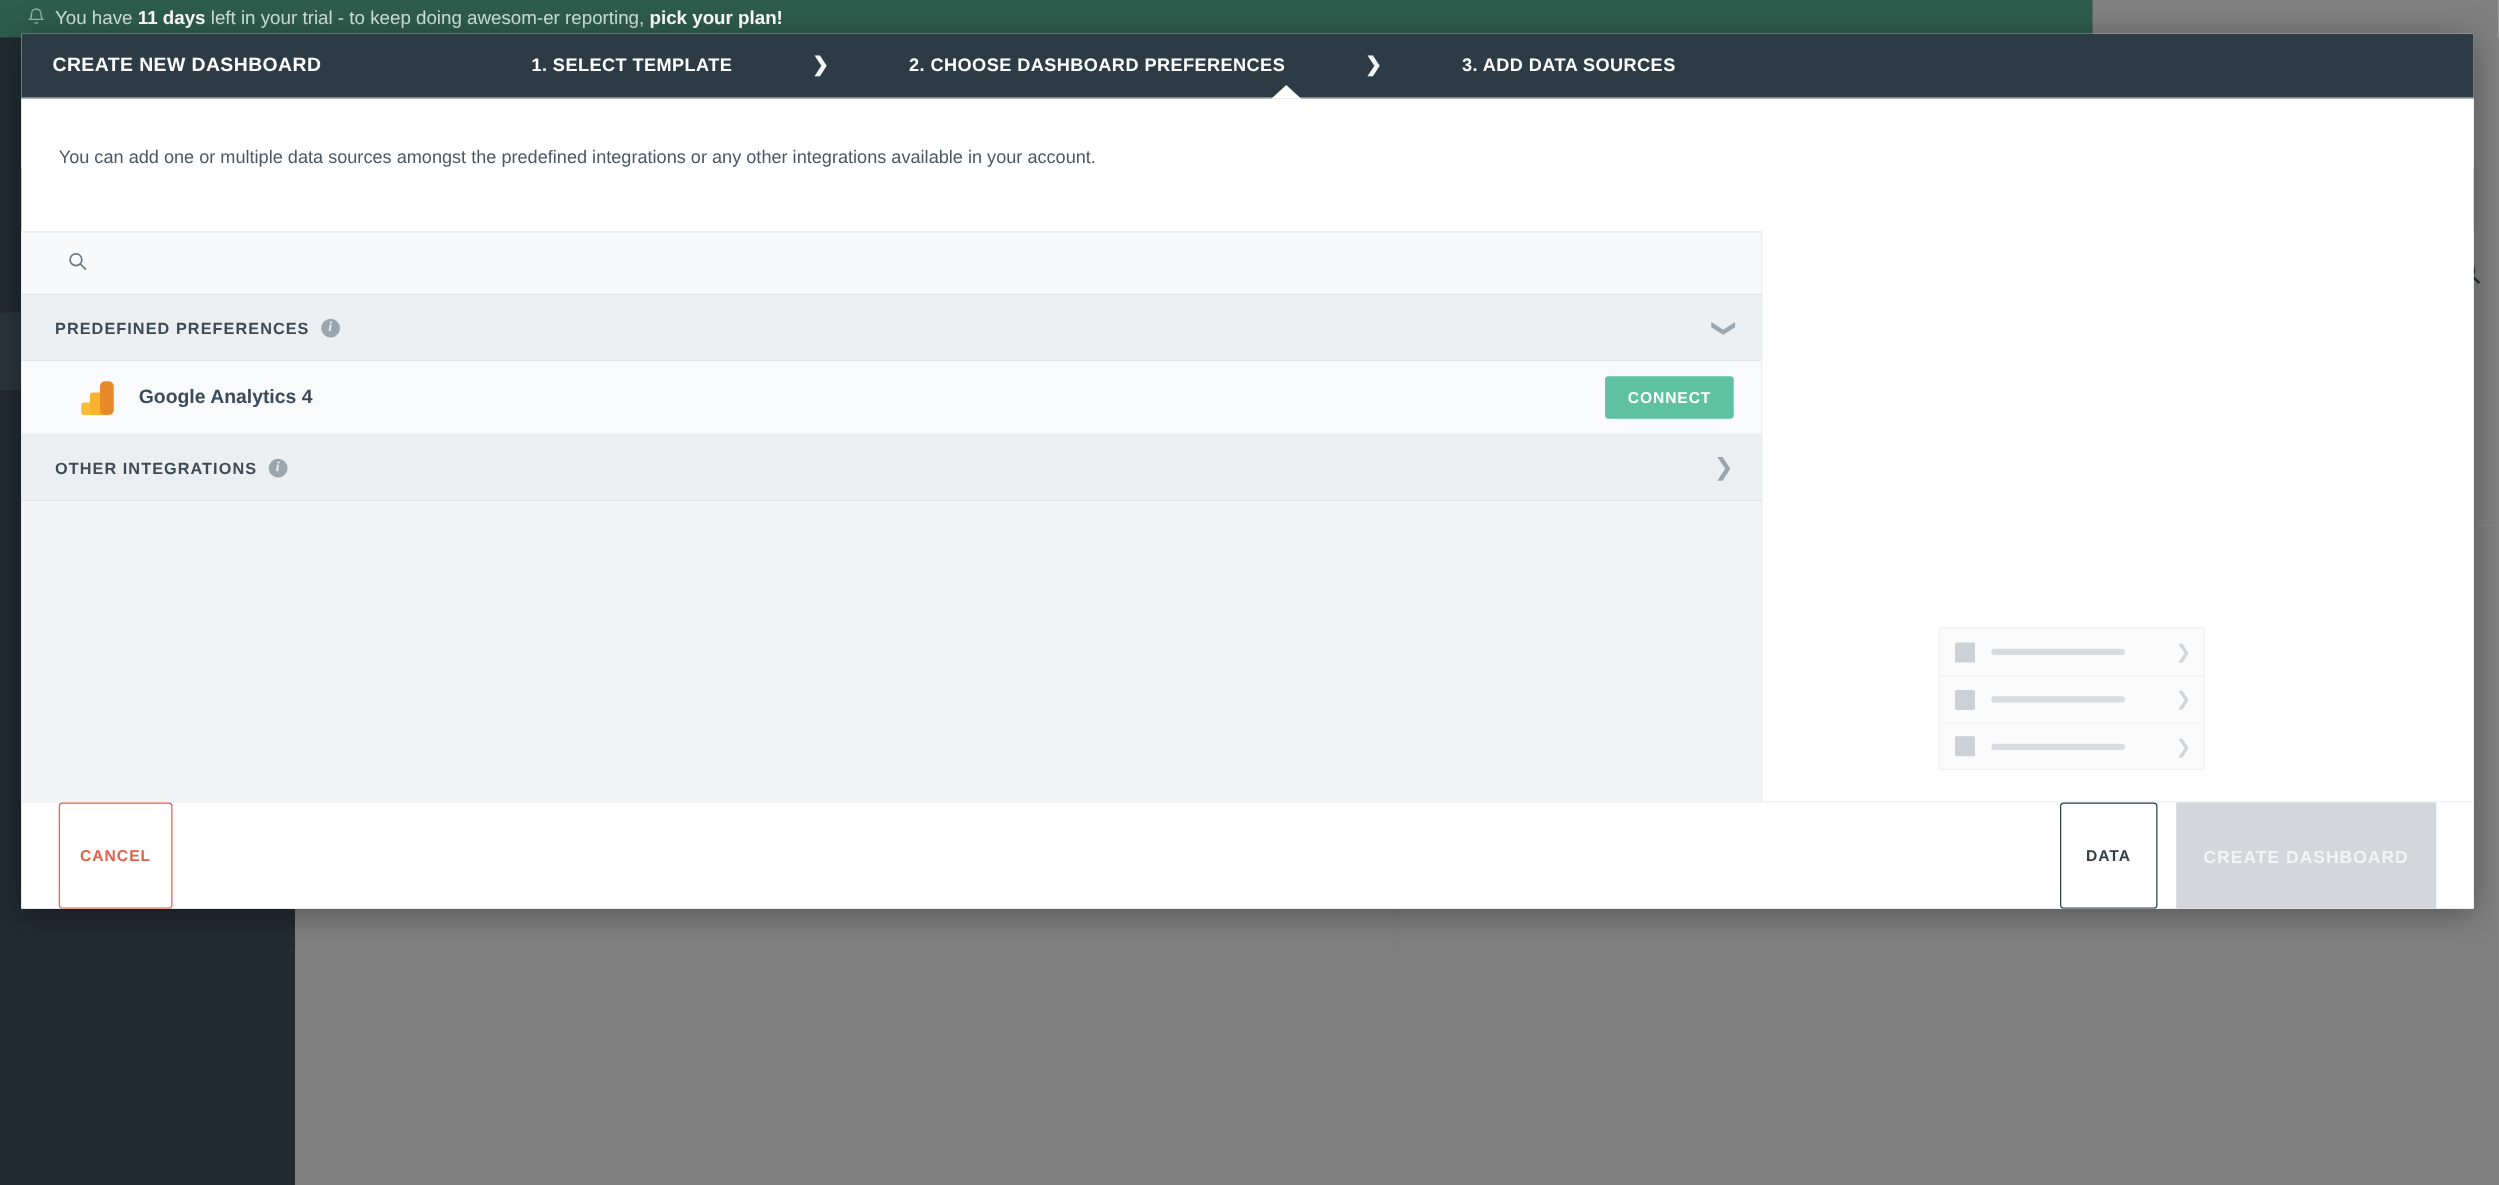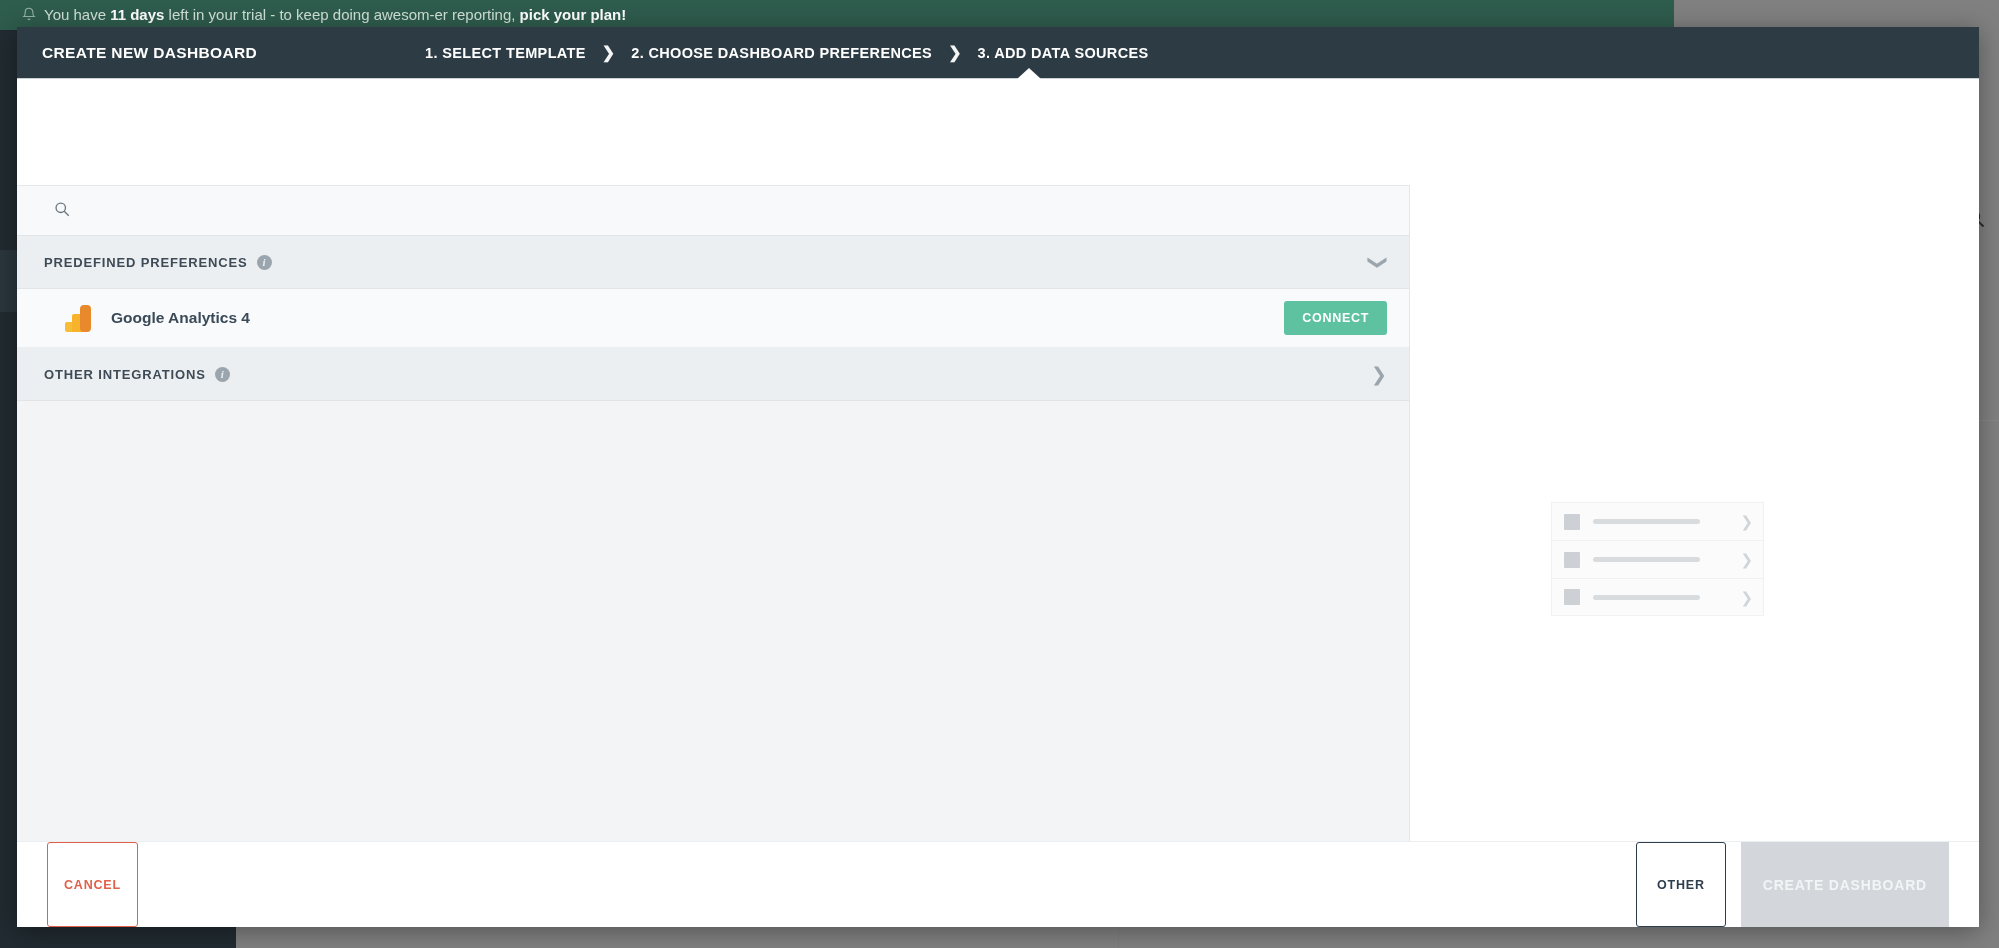--- a/index.html
+++ b/index.html
@@ -49,36 +49,36 @@
     background: #878787;
   }
   #bg-search-icon {
     position: absolute; right: 14px; top: 178px;
     color: #2b363c; font-size: 22px; line-height: 1;
   }
 
   
   #modal {
     position: absolute; left: 17px; top: 27px;
-    width: 1962px; height: 900px;
+    width: 1962px; height: 700px;
     background: #ffffff;
     box-shadow: 0 4px 24px rgba(0,0,0,.35);
     overflow: hidden;
   }
   #modal-header {
     position: relative;
     height: 52px; background: #2d3c44;
     display: flex; align-items: center;
     border-bottom: 1px solid #c9d1d6;
   }
   #modal-header .title {
     color: #ffffff; font-size: 15.5px; font-weight: bold;
     letter-spacing: .35px; margin-left: 25px; white-space: nowrap;
   }
-  #steps { display: flex; align-items: center; margin-left: 168px; }
+  #steps { display: flex; align-items: center; margin-left: 168px; gap: 48px; }
   .step {
     color: #ffffff; font-size: 14.5px; font-weight: bold;
     letter-spacing: .35px; white-space: nowrap;
   }
   .step-sep {
     color: #ffffff; font-size: 16px; font-weight: bold;
     margin: 0 16px; line-height: 1; opacity: .95;
   }
   #header-caret {
     position: absolute; left: 1000px; bottom: -1px;
@@ -247,20 +247,21 @@
       <span class="step">1. SELECT TEMPLATE</span>
       <span class="step-sep">❯</span>
       <span class="step">2. CHOOSE DASHBOARD PREFERENCES</span>
       <span class="step-sep">❯</span>
       <span class="step">3. ADD DATA SOURCES</span>
     </div>
     <div id="header-caret"></div>
   </div>
 
   <div id="modal-intro">
+    <p>You can add one or multiple data sources amongst the predefined integrations or any other integrations available in your account.</p>
   </div>
 
   <div id="body-wrap">
 
     <div id="left-pane">
 
       <div id="search-row">
         <span id="search-icon-btn">
           <svg width="16" height="16" viewBox="0 0 18 18" fill="none" xmlns="http://www.w3.org/2000/svg">
             <circle cx="7.6" cy="7.6" r="5.3" stroke="#6b7780" stroke-width="1.5"></circle>
@@ -317,16 +318,16 @@
           <span class="sk-spacer"></span>
           <span class="sk-chev">❯</span>
         </div>
       </div>
     </div>
   </div>
 
   <div id="modal-footer">
     <button class="btn-cancel">CANCEL</button>
     <span class="spacer"></span>
-    <button class="btn-back">OTHER</button>
+    <button class="btn-back">DATA</button>
     <button class="btn-create">CREATE DASHBOARD</button>
   </div>
 </div>
 
 </body></html>

